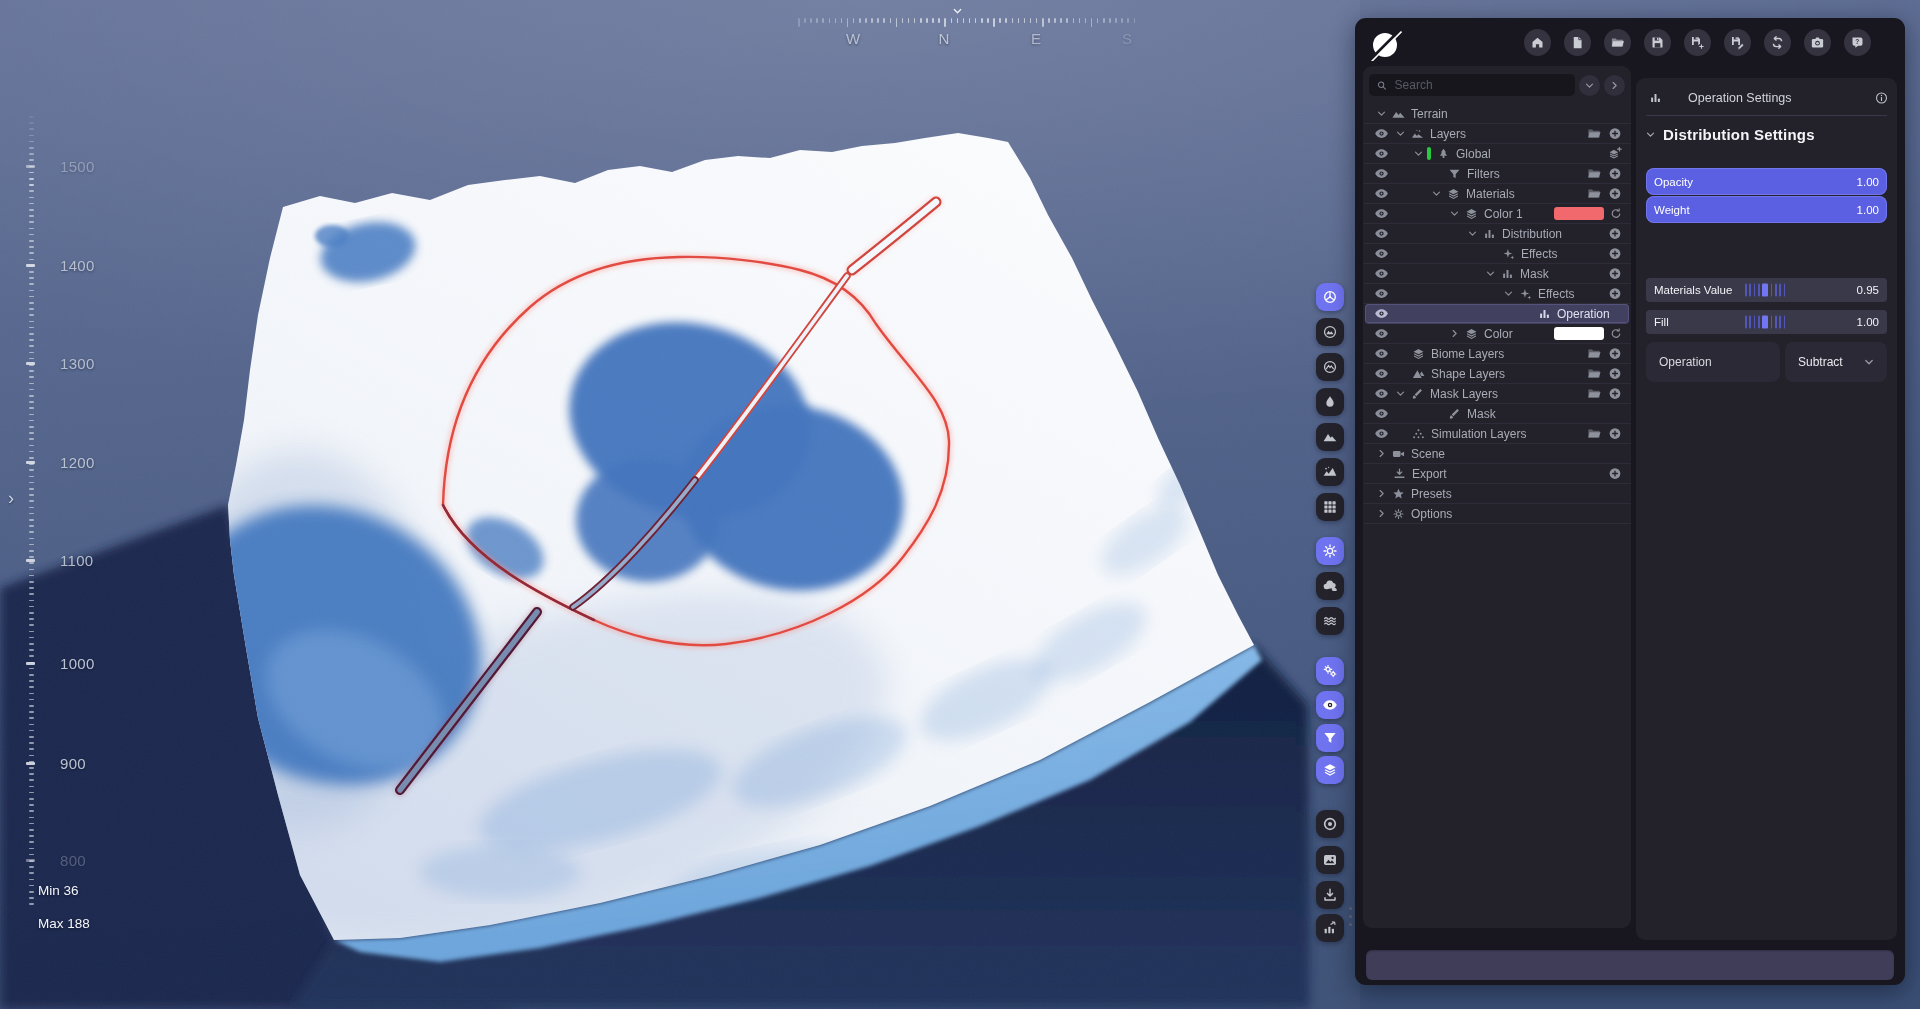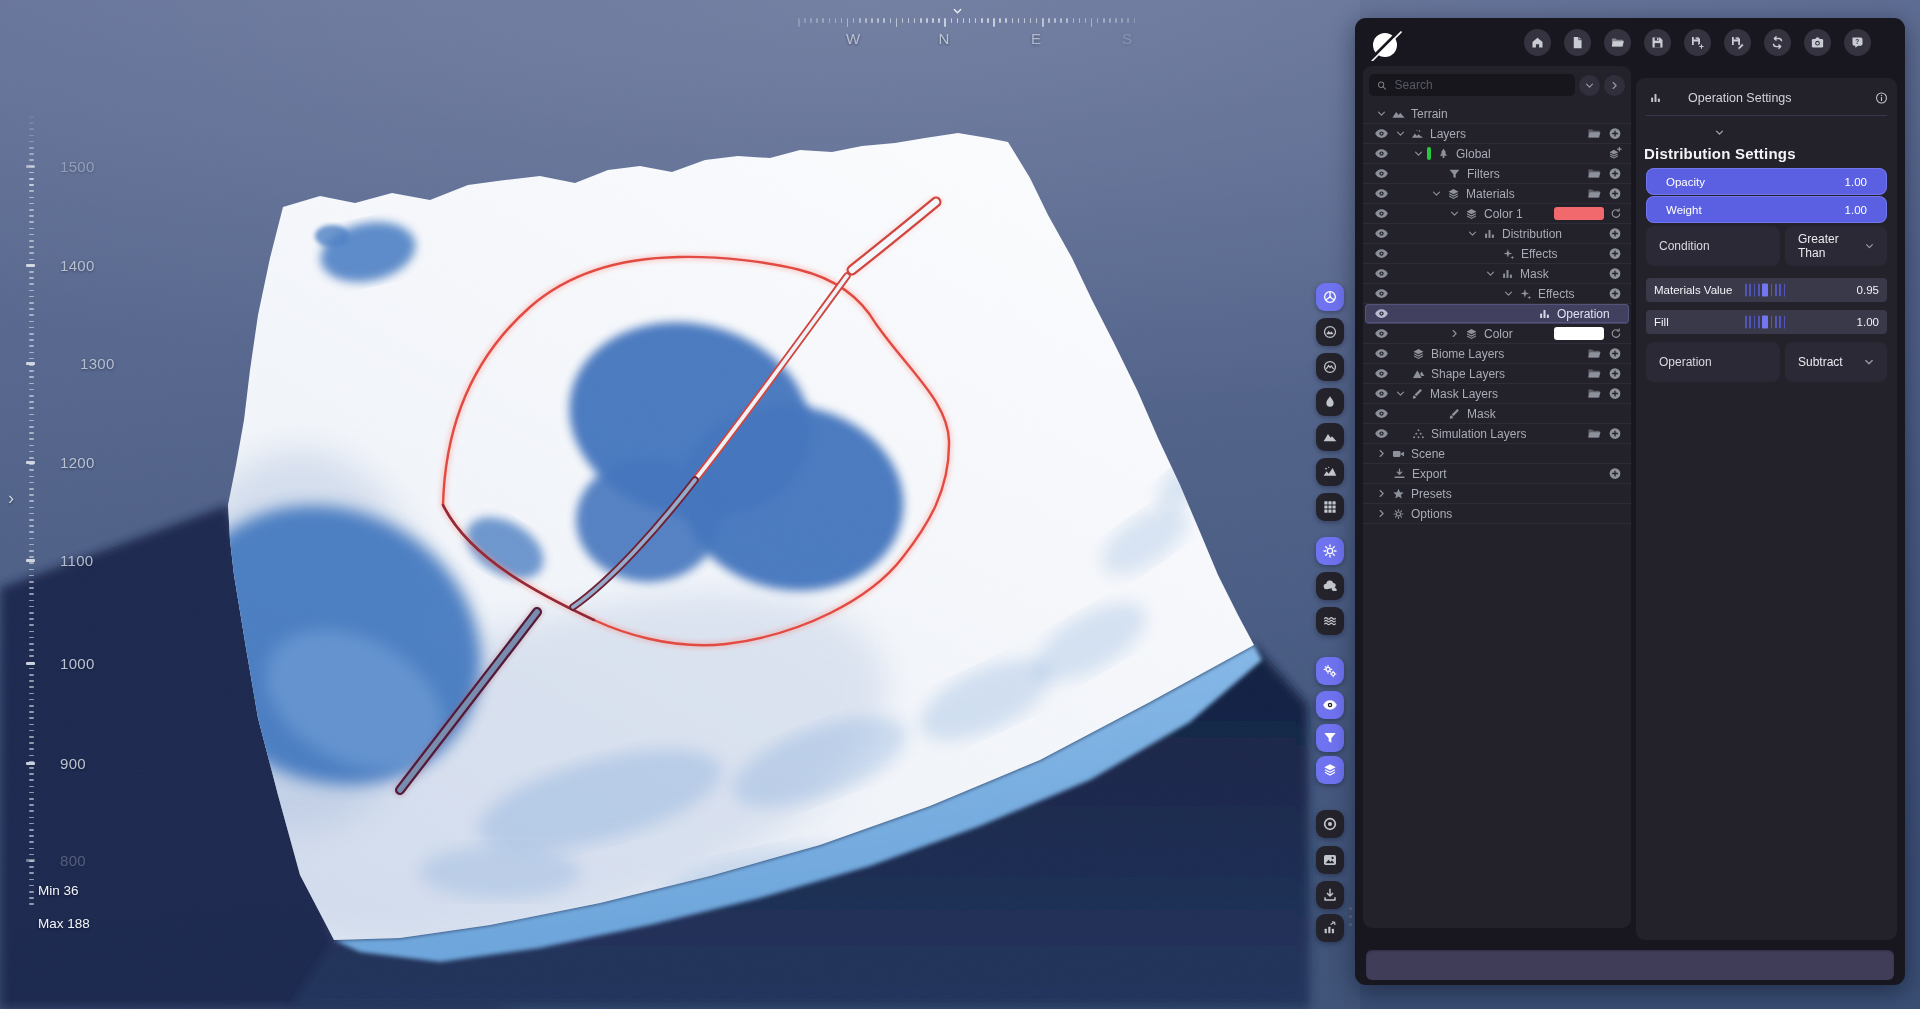--- a/index.html
+++ b/index.html
@@ -67,25 +67,25 @@
   .swatch{width:50px;height:13px;border-radius:3px;cursor:pointer;}
   
   #settings-panel{position:absolute;left:281px;top:60px;width:261px;height:862px;background:#232129;
     border-radius:9px;}
   #settings-header{position:absolute;left:12px;top:9px;right:8px;height:22px;display:flex;
     align-items:center;gap:25px;}
   #settings-header .icon{width:15px;height:14px;color:#c2c5cd;}
   #settings-header-title{font-size:12.5px;color:#d2d4da;margin-right:auto;}
   #info-btn{width:18px;height:18px;color:#9094a0;cursor:pointer;}
   #settings-divider{position:absolute;left:10px;right:10px;top:37px;height:1px;background:#39374a;}
-  #section-heading{position:absolute;left:8px;top:48px;display:flex;align-items:center;gap:6px;cursor:pointer;flex-direction:column;}
+  #section-heading{position:absolute;left:8px;top:48px;display:flex;align-items:center;gap:6px;cursor:pointer;}
   #section-heading .icon{width:13px;height:13px;color:#a6aab4;}
   #section-title{font-size:15px;font-weight:bold;color:#f3f4f7;letter-spacing:.2px;}
   .srow{position:absolute;left:10px;right:10px;}
-  .slider-row{height:27px;border-radius:8px;display:flex;align-items:center;padding:0 20px;
+  .slider-row{height:27px;border-radius:8px;display:flex;align-items:center;padding:0 8px;
     justify-content:space-between;box-shadow:inset 0 0 0 1px rgba(135,140,248,.5);cursor:ew-resize;}
   .slider-row .s-label,.slider-row .s-value{font-size:11.5px;color:#fff;}
   .value-row{height:24px;border-radius:4px;background:#3a394a;display:flex;align-items:center;
     padding:0 8px;cursor:ew-resize;}
   .value-row .s-label{font-size:11.5px;color:#f2f3f6;margin-right:auto;}
   .value-row .s-value{font-size:11.5px;color:#f2f3f6;}
   .scrubber{position:absolute;left:99px;top:50%;transform:translateY(-50%);height:13px;display:flex;
     align-items:center;gap:2.5px;}
   .scrub-bar{width:1.8px;height:13px;background:#5156b8;border-radius:1px;}
   .scrub-bar.wide{width:6px;background:#7276f2;}
@@ -339,21 +339,21 @@
     <div class="ruler-tick" style="left: 29px; top: 878.6px; width: 4.5px; height: 1.6px; opacity: 0.6;"></div>
     <div class="ruler-tick" style="left: 29px; top: 884.8px; width: 4.5px; height: 1.6px; opacity: 0.6;"></div>
     <div class="ruler-tick" style="left: 29px; top: 891px; width: 4.5px; height: 1.6px; opacity: 0.6;"></div>
     <div class="ruler-tick" style="left: 29px; top: 897.2px; width: 4.5px; height: 1.6px; opacity: 0.6;"></div>
     <div class="ruler-tick" style="left: 29px; top: 903.4px; width: 4.5px; height: 1.6px; opacity: 0.6;"></div>
     <div class="ruler-tick" style="left: 26px; top: 165px; width: 9px; height: 2.6px; opacity: 0.6;"></div>
     <div class="ruler-label" style="top: 166px; opacity: 0.45;">1500</div>
     <div class="ruler-tick" style="left: 26px; top: 264px; width: 9px; height: 2.6px; opacity: 0.9;"></div>
     <div class="ruler-label" style="top: 265px; opacity: 0.8;">1400</div>
     <div class="ruler-tick" style="left: 26px; top: 362px; width: 9px; height: 2.6px; opacity: 0.9;"></div>
-    <div class="ruler-label" style="top: 363px; opacity: 0.8; margin-left: 20px;">1300</div>
+    <div class="ruler-label" style="top: 363px; opacity: 0.8;">1300</div>
     <div class="ruler-tick" style="left: 26px; top: 461px; width: 9px; height: 2.6px; opacity: 0.9;"></div>
     <div class="ruler-label" style="top: 462px; opacity: 0.85;">1200</div>
     <div class="ruler-tick" style="left: 26px; top: 559px; width: 9px; height: 2.6px; opacity: 0.9;"></div>
     <div class="ruler-label" style="top: 560px; opacity: 0.85;">1100</div>
     <div class="ruler-tick" style="left: 26px; top: 662px; width: 9px; height: 2.6px; opacity: 0.9;"></div>
     <div class="ruler-label" style="top: 663px; opacity: 0.9;">1000</div>
     <div class="ruler-tick" style="left: 26px; top: 762px; width: 9px; height: 2.6px; opacity: 0.9;"></div>
     <div class="ruler-label" style="top: 763px; opacity: 0.9;">900</div>
     <div class="ruler-tick" style="left: 26px; top: 859px; width: 9px; height: 2.6px; opacity: 0.45;"></div>
     <div class="ruler-label" style="top: 860px; opacity: 0.3;">800</div>
@@ -1361,33 +1361,20 @@
 
     <div class="srow slider-row" style="top:90px;background:#5b60e2">
       <span class="s-label">Opacity</span>
       <span class="s-value">1.00</span>
     </div>
     <div class="srow slider-row" style="top:118px;background:#5b60e2">
       <span class="s-label">Weight</span>
       <span class="s-value">1.00</span>
     </div>
 
-    <div class="srow select-row" style="top:148px">
-      <div class="select-label-box">
-        <span class="s-label">Condition</span>
-      </div>
-      <div class="select-value-box">
-        <span class="s-value">Greater Than</span>
-        <span class="icon">
-            <svg viewBox="0 0 24 24">
-              <path d="M6.5 9.5 12 15l5.5-5.5" fill="none" stroke="currentColor" stroke-width="2.2" stroke-linecap="round" stroke-linejoin="round"></path>
-            </svg>
-          </span>
-      </div>
-    </div>
 
     <div class="srow value-row" style="top:200px">
       <span class="s-label">Materials Value</span>
       <span class="scrubber">
           <span class="scrub-bar"></span>
           <span class="scrub-bar"></span>
           <span class="scrub-bar"></span>
           <span class="scrub-bar"></span>
           <span class="scrub-bar wide"></span>
           <span class="scrub-bar"></span>

